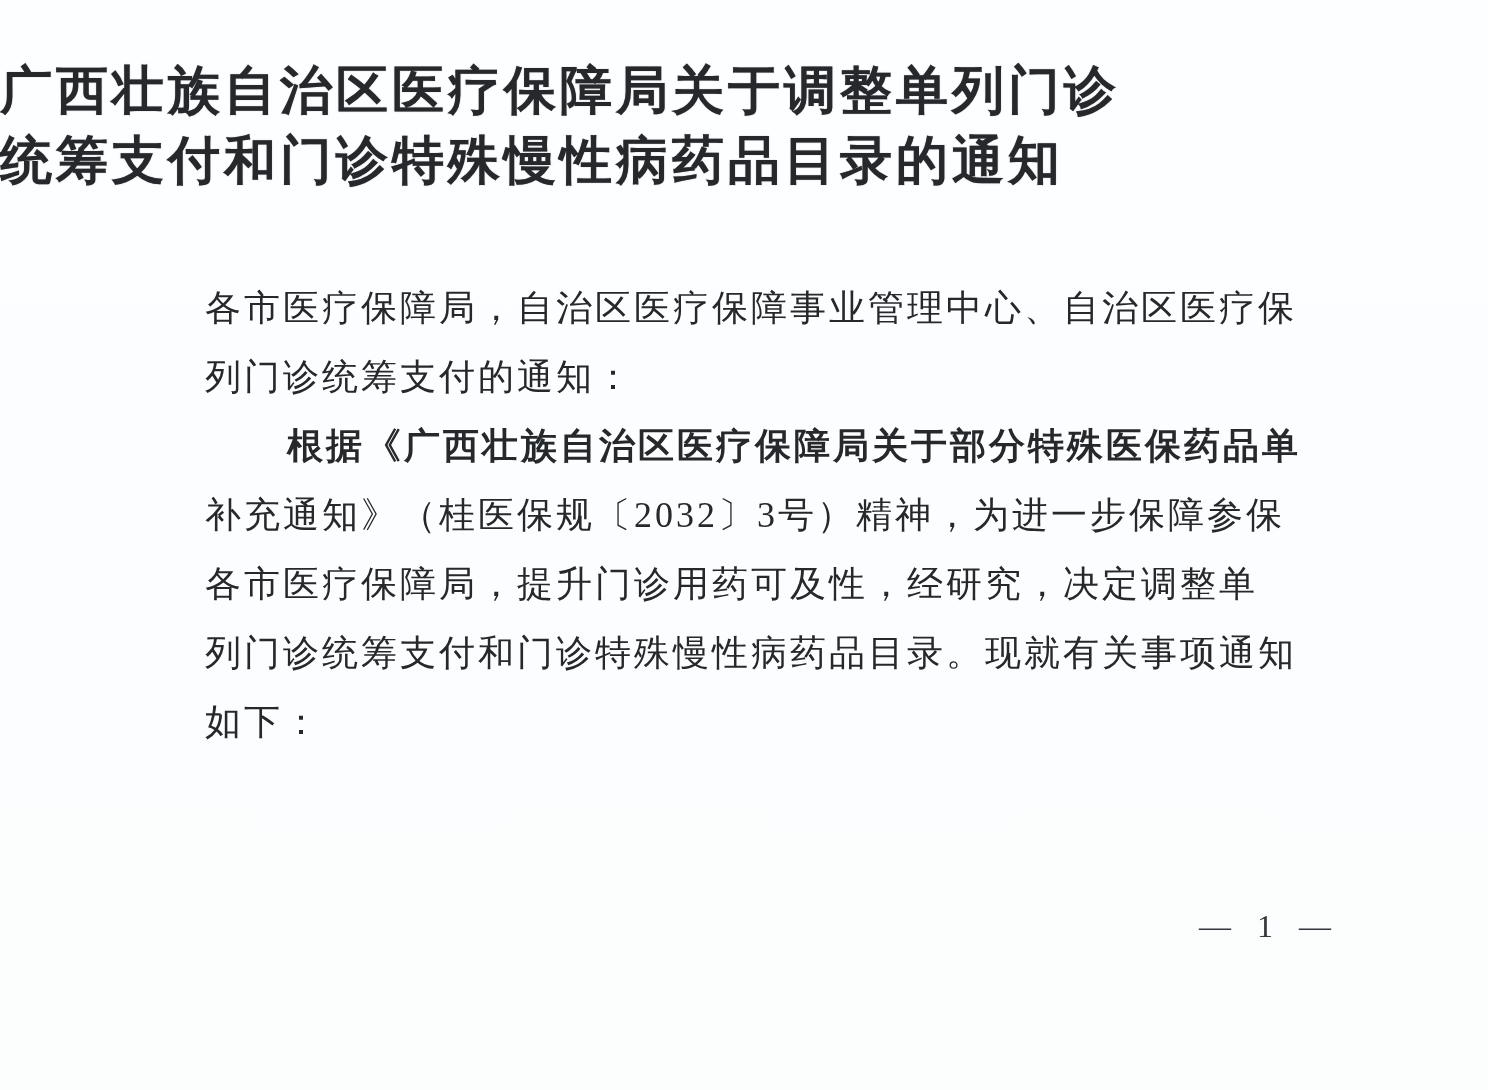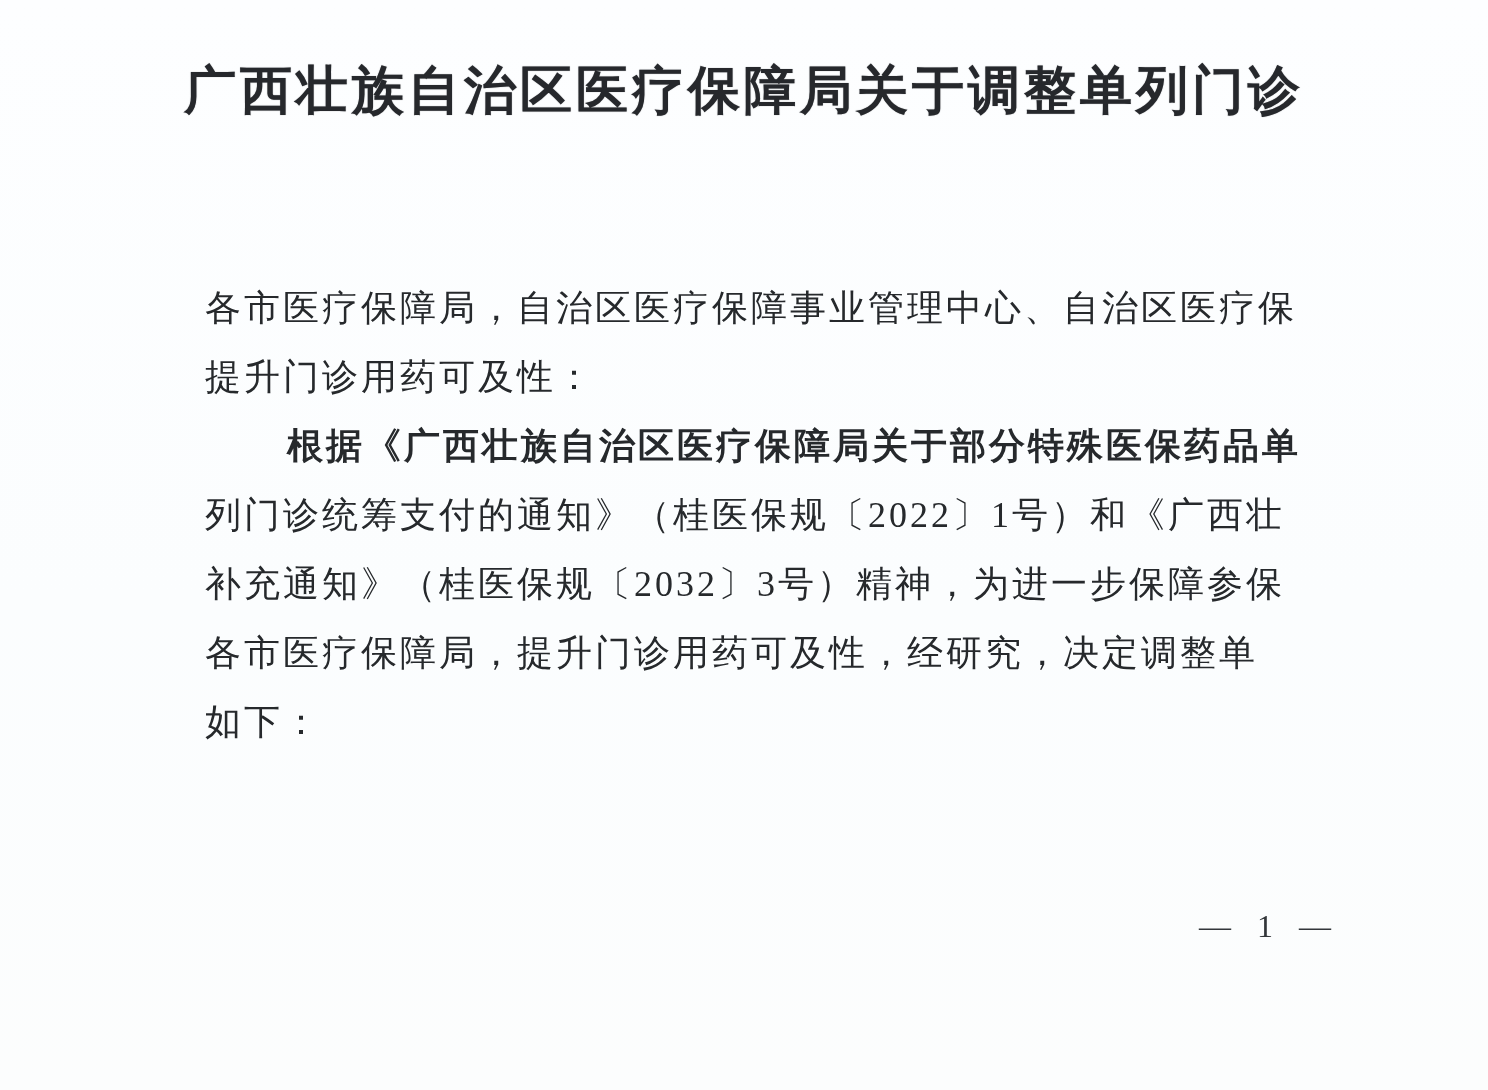--- a/index.html
+++ b/index.html
@@ -13,21 +13,21 @@
     height: 1090px;
     background: linear-gradient(180deg, #fdfeff 0%, #fbfdfe 55%, #fcfdfd 100%);
     overflow: hidden;
     font-family: "Liberation Serif", "DejaVu Serif", serif;
   }
   .doc-title {
     position: absolute;
     top: 56px;
     left: 0;
     width: 100%;
-    text-align: center;
+    text-align: left;
     font-weight: 700;
     font-size: 52px;
     line-height: 70px;
     letter-spacing: 4px;
     color: #26282c;
     text-shadow: 0 0 1px rgba(38,40,44,0.55);
   }
   .title-line {
     white-space: nowrap;
   }
@@ -59,28 +59,29 @@
     white-space: nowrap;
   }
 </style>
 </head>
 <body>
 
 <div class="page">
 
   <header class="doc-title">
     <div class="title-line">广西壮族自治区医疗保障局关于调整单列门诊</div>
+    <div class="title-line">统筹支付和门诊特殊慢性病药品目录的通知</div>
   </header>
 
   <main class="doc-body">
     <div class="text-line">各市医疗保障局，自治区医疗保障事业管理中心、自治区医疗保</div>
-    <div class="text-line">提升门诊用药可及性：</div>
+    <div class="text-line">列门诊统筹支付的通知：</div>
 
     <div class="text-line indent">根据《广西壮族自治区医疗保障局关于部分特殊医保药品单</div>
-    <div class="text-line">列门诊统筹支付的通知》（桂医保规〔2022〕1号）和《广西壮</div>
     <div class="text-line">补充通知》（桂医保规〔2032〕3号）精神，为进一步保障参保</div>
     <div class="text-line">各市医疗保障局，提升门诊用药可及性，经研究，决定调整单</div>
+    <div class="text-line">列门诊统筹支付和门诊特殊慢性病药品目录。现就有关事项通知</div>
     <div class="text-line">如下：</div>
   </main>
 
   <footer class="page-number">— 1 —</footer>
 
 </div>
 
 </body></html>

